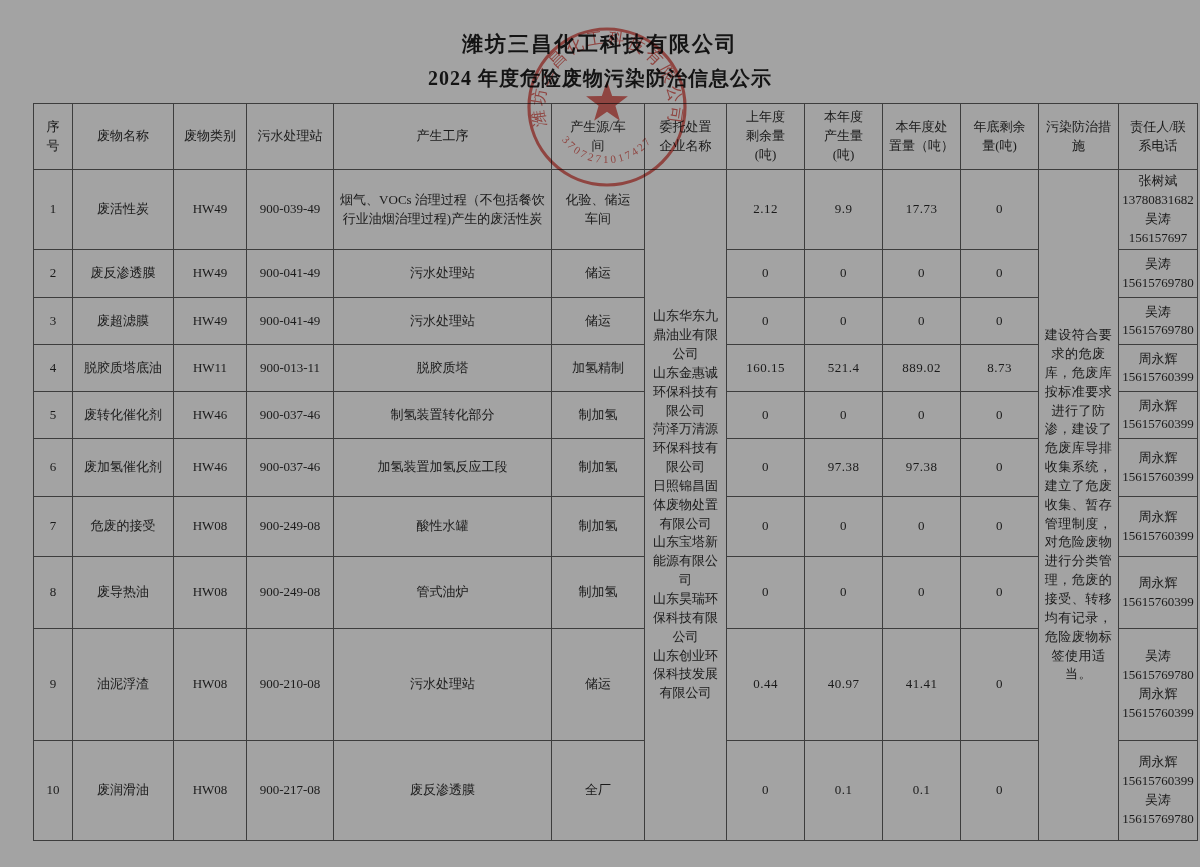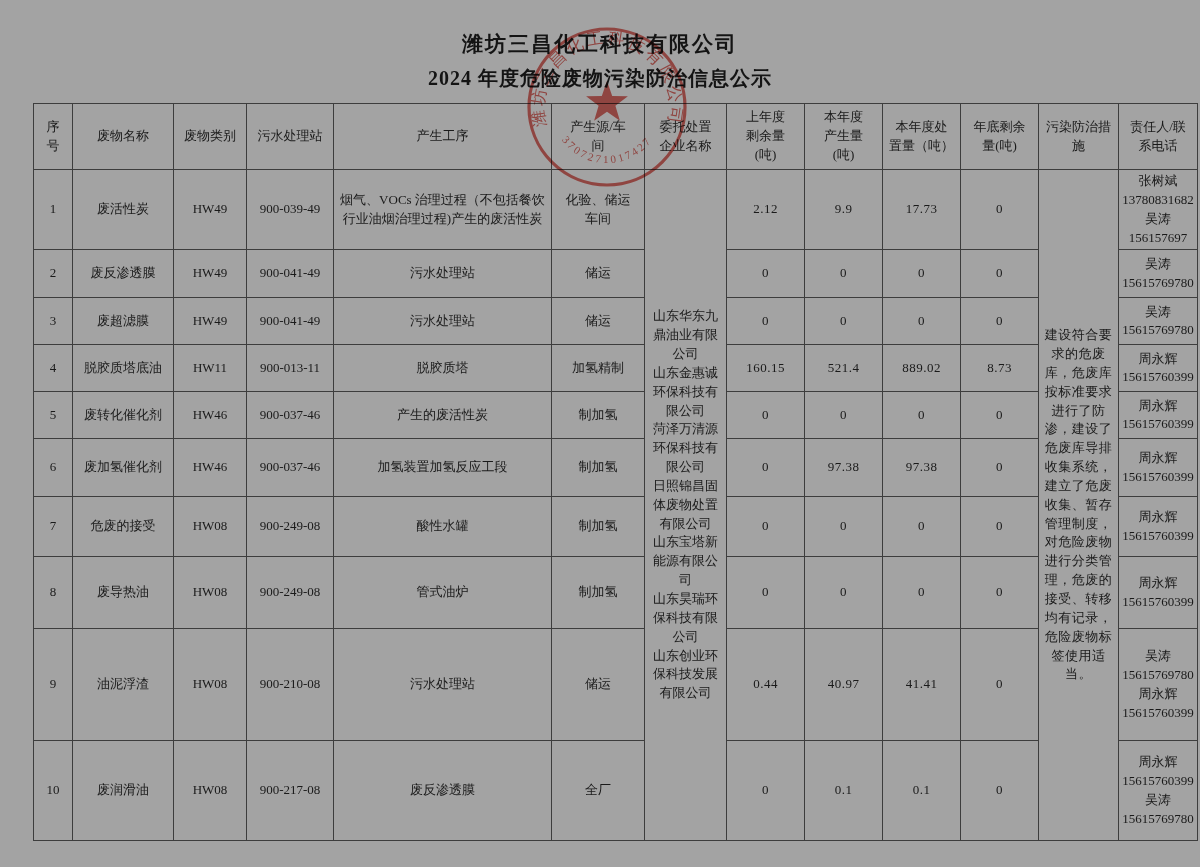--- a/index.html
+++ b/index.html
@@ -191,21 +191,21 @@
         <td class="num">889.02</td>
         <td class="num">8.73</td>
         <td class="contact">周永辉
 15615760399</td>
       </tr>
       <tr>
         <td>5</td>
         <td>废转化催化剂</td>
         <td>HW46</td>
         <td>900-037-46</td>
-        <td class="process">产生的废活性炭</td>
+        <td class="process">制氢装置转化部分</td>
         <td class="pre">制加氢</td>
         <td class="num">0</td>
         <td class="num">0</td>
         <td class="num">0</td>
         <td class="num">0</td>
         <td class="contact">周永辉
 15615760399</td>
       </tr>
       <tr>
         <td>6</td>

